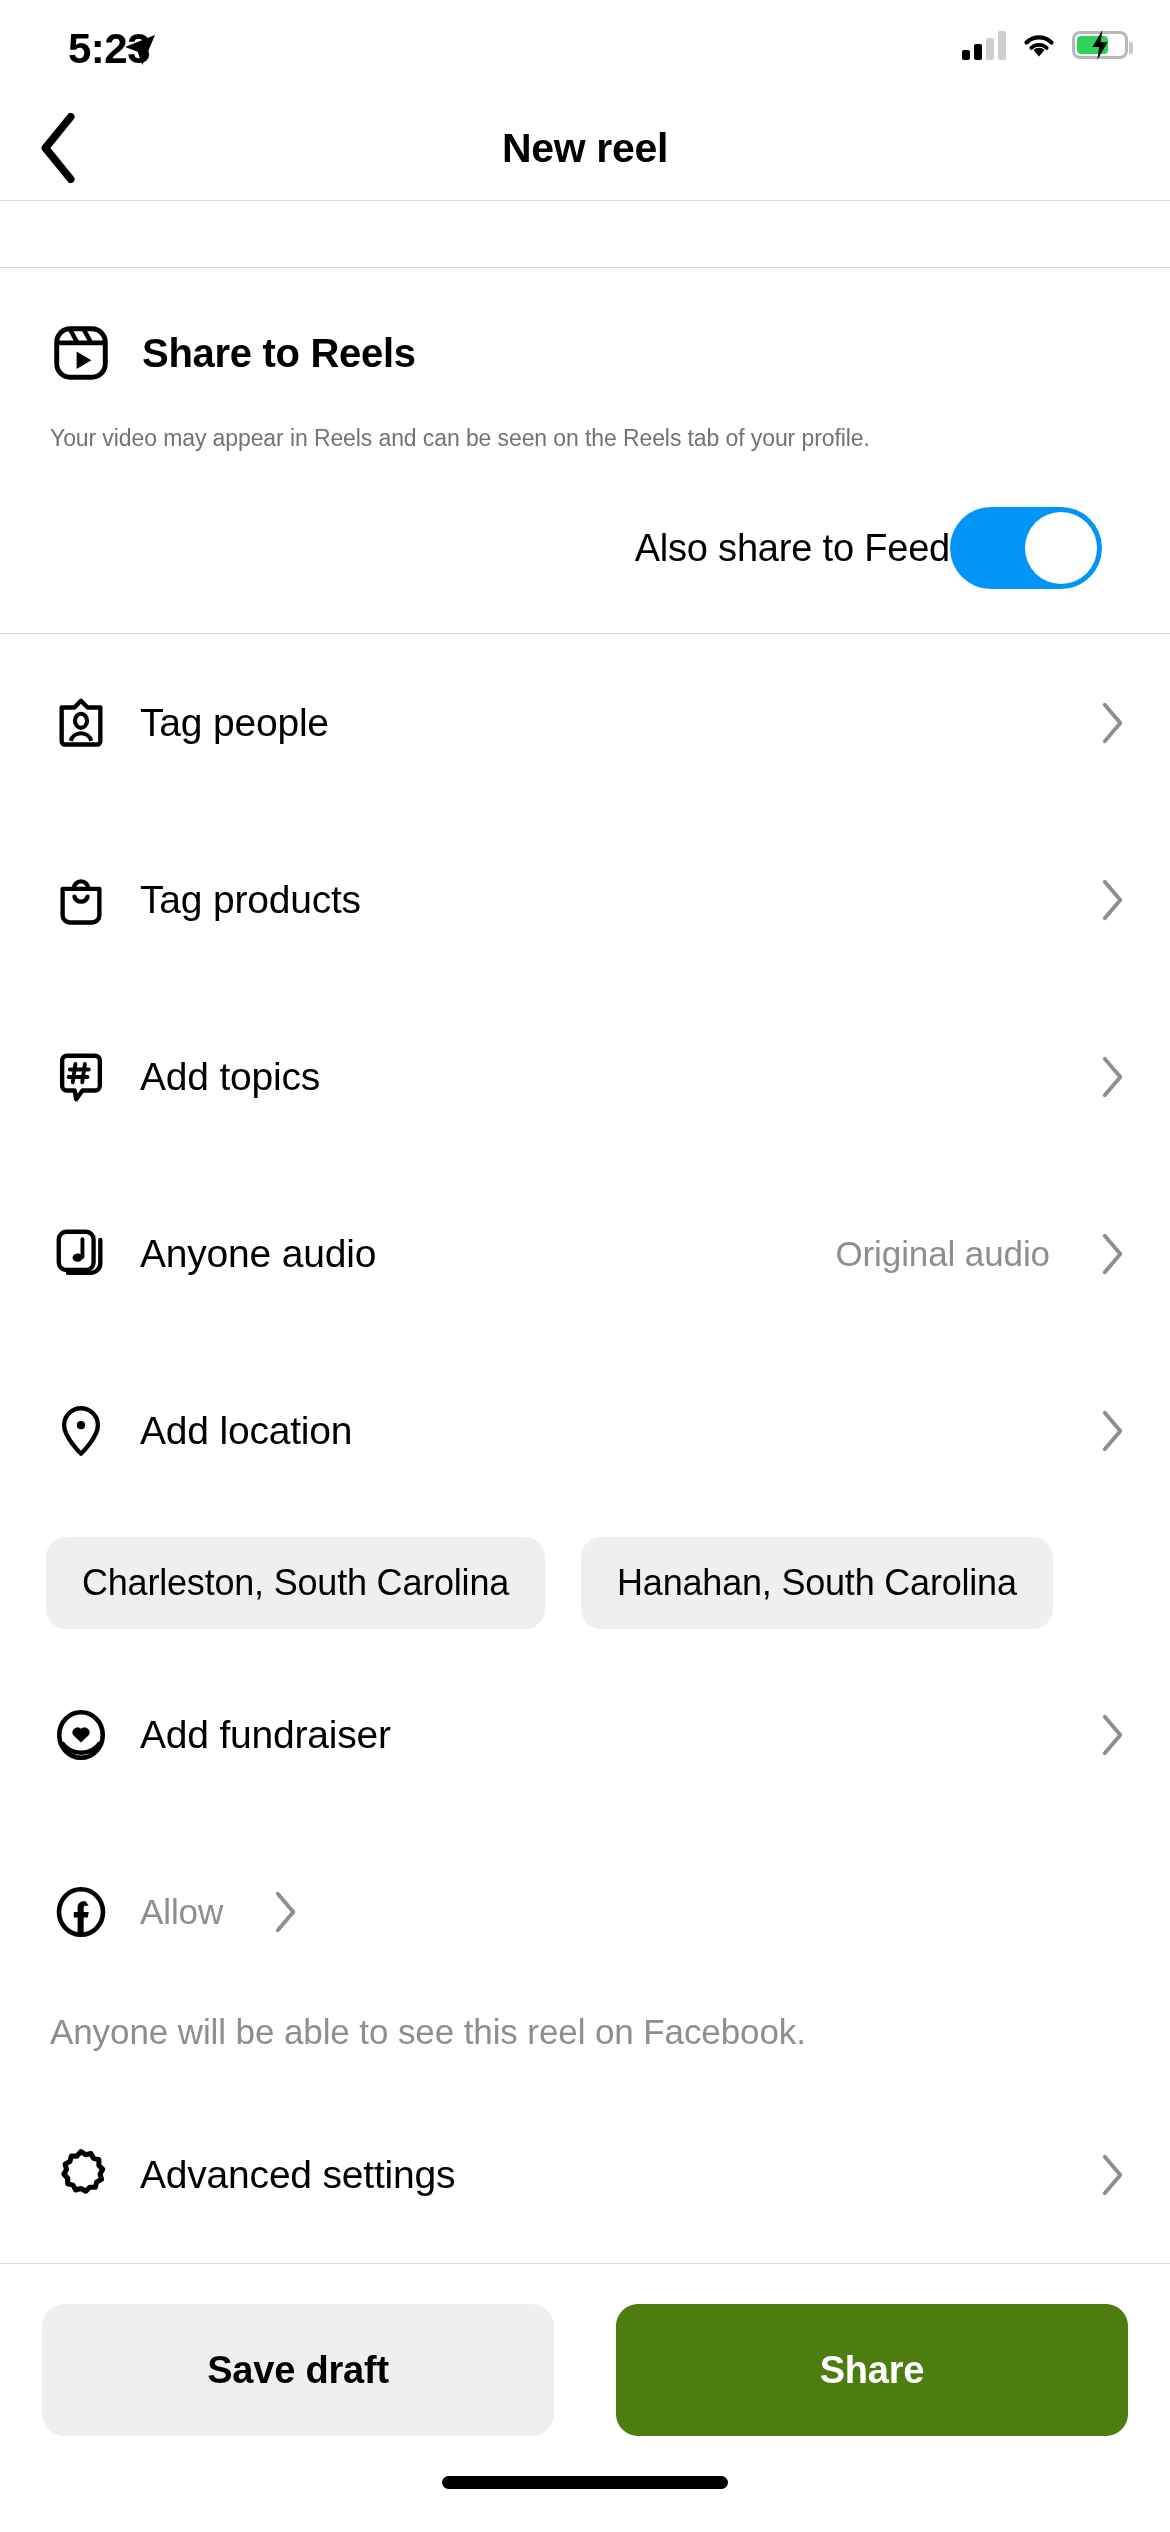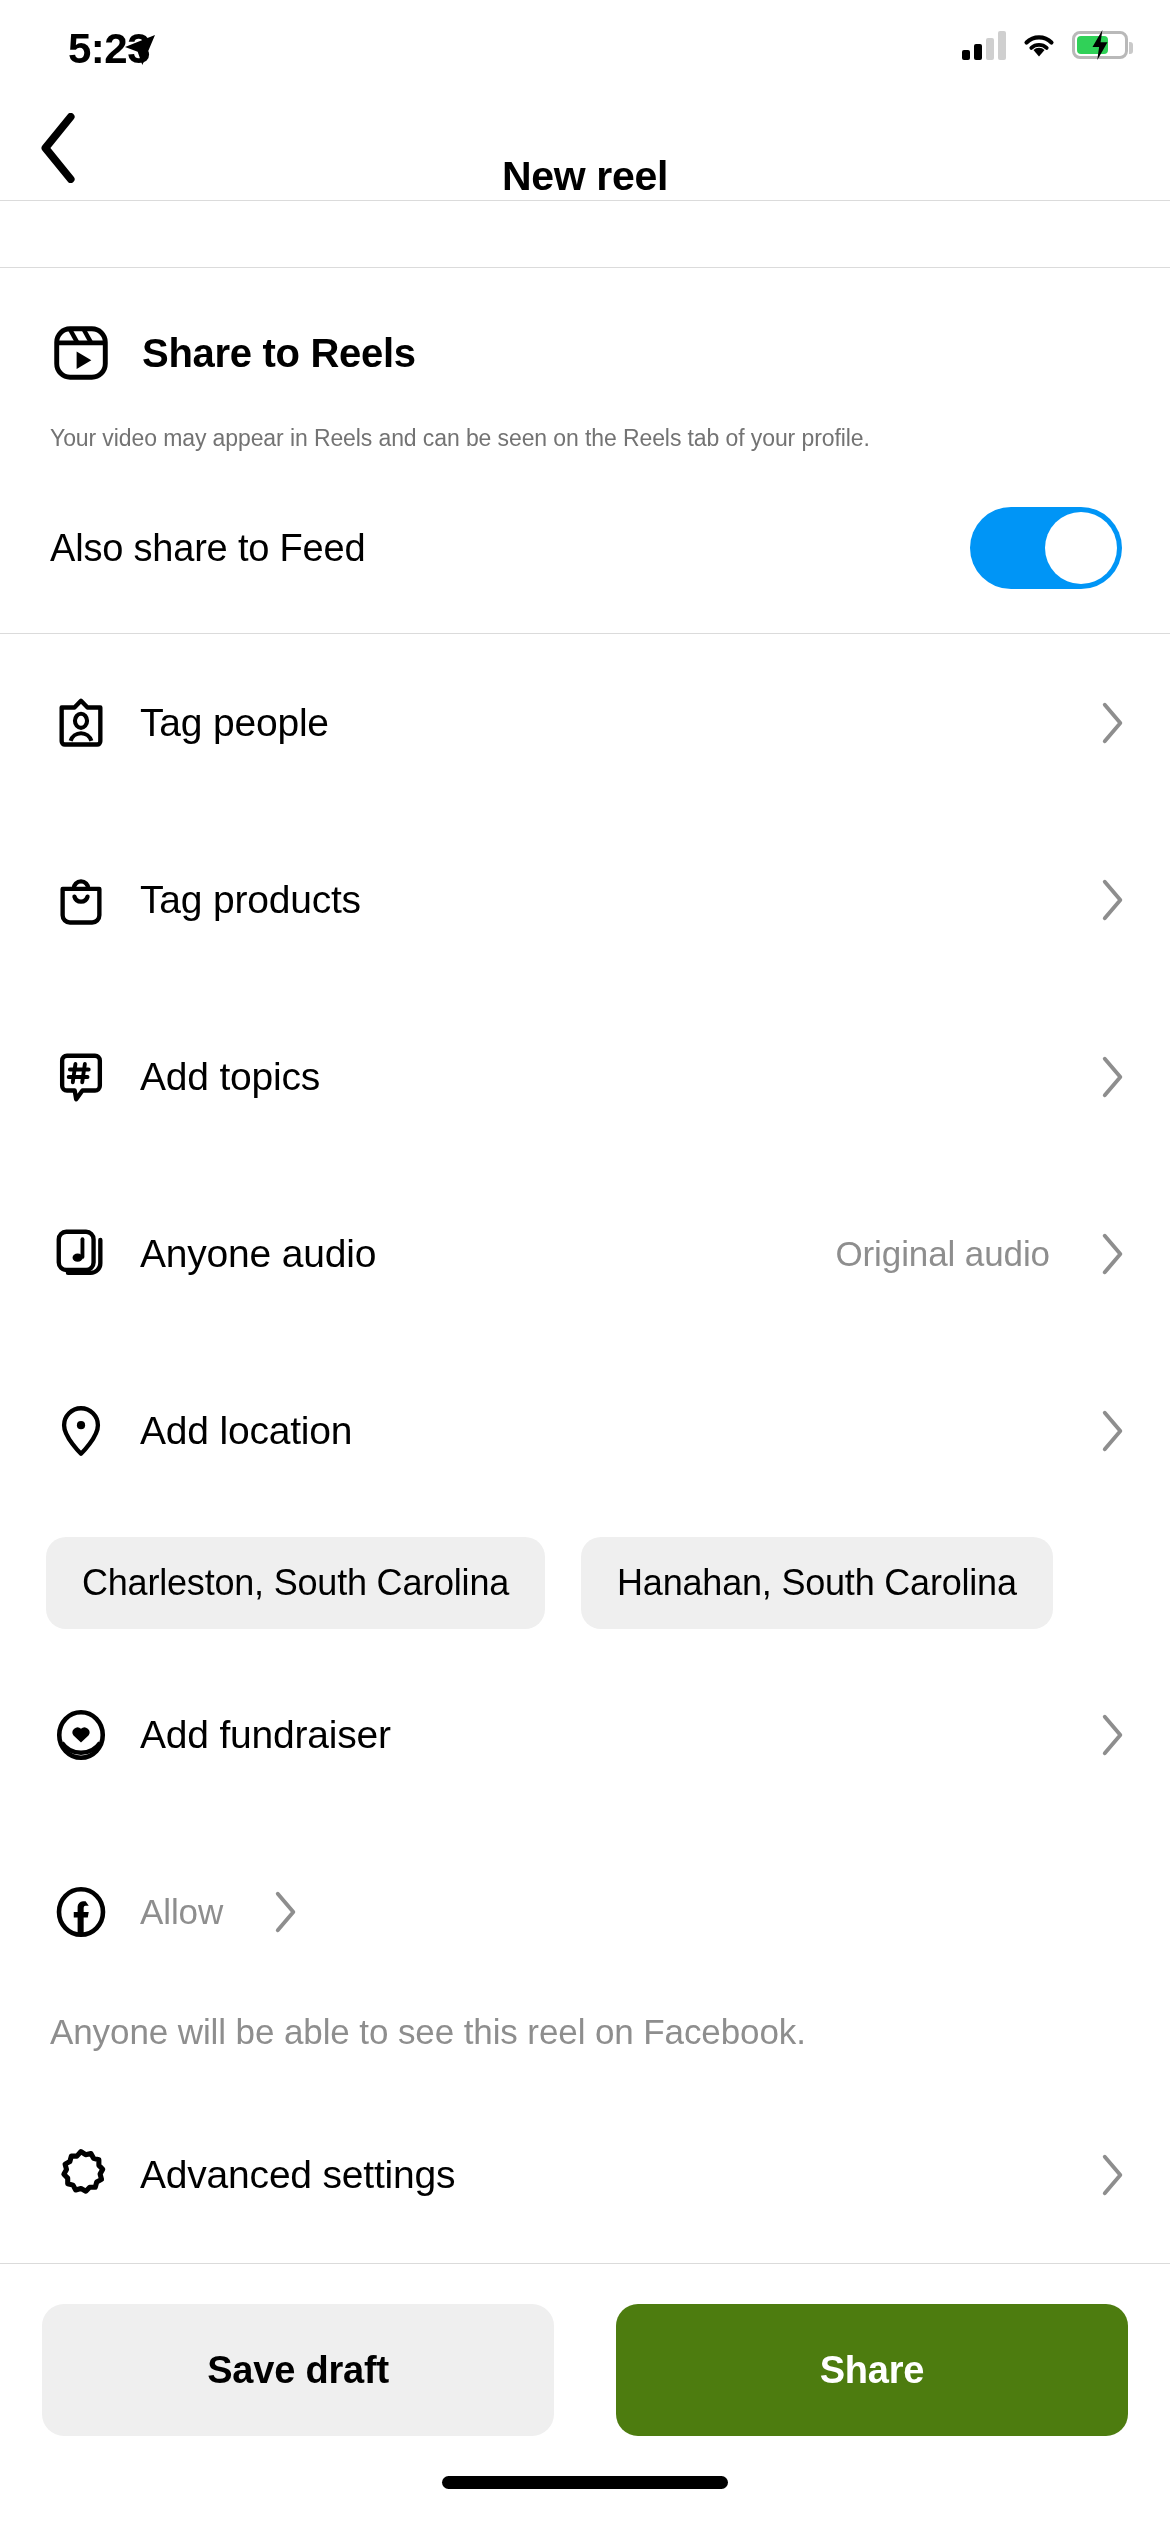--- a/index.html
+++ b/index.html
@@ -28,39 +28,39 @@
   .bars i:nth-child(2){ height:16px; }
   .bars i:nth-child(3){ height:22px; }
   .bars i:nth-child(4){ height:29px; }
   .wifi { width:38px; height:30px; }
   .batt { position:relative; width:56px; height:28px; border:3px solid #b9b9b9; border-radius:8px; }
   .batt::after { content:""; position:absolute; right:-8px; top:8px; width:4px; height:12px; background:#c9c9c9; border-radius:0 3px 3px 0; }
   .batt .fill { position:absolute; left:2px; top:2px; bottom:2px; width:62%; background:#30d158; border-radius:4px; }
   .batt .bolt { position:absolute; left:50%; top:50%; transform:translate(-50%,-50%); width:26px; height:30px; }
 
   
-  .navbar { height:104px; flex:0 0 104px; position:relative; display:flex; align-items:flex-end; justify-content:center; }
+  .navbar { height:104px; flex:0 0 104px; position:relative; display:flex; align-items:center; justify-content:center; }
   .back-btn { position:absolute; left:14px; top:0; height:104px; width:90px; display:flex; align-items:center; justify-content:center; cursor:pointer; }
   .nav-title { font-size:41px; font-weight:700; letter-spacing:-0.3px; }
 
   
   .hr { height:1px; background:#dbdbdb; width:100%; flex:0 0 1px; }
 
   
   .caption-block { flex:0 0 66px; }
 
   
   .reels-sec { padding:0 0 0 0; }
   .reels-head { display:flex; align-items:center; gap:30px; padding:54px 48px 0 50px; }
   .reels-title { font-size:40px; font-weight:700; letter-spacing:-0.3px; }
   .reels-desc {
     padding:30px 48px 0 50px; font-size:23px; line-height:49px;
     color:#737373; letter-spacing:-0.1px; max-width:1120px;
   }
-  .feed-row { display:flex; align-items:center; justify-content:space-between; padding:44px 48px 44px 50px; }
+  .feed-row { display:flex; align-items:center; justify-content:flex-end; padding:44px 68px 44px 50px; }
   .feed-label { font-size:38px; letter-spacing:-0.2px; }
   .toggle { width:152px; height:82px; border-radius:41px; background:#0095f6; position:relative; flex:0 0 152px; cursor:pointer; }
   .toggle .knob { position:absolute; top:5px; right:5px; width:72px; height:72px; border-radius:50%; background:#fff; }
 
   
   .row {
     display:flex; align-items:center; gap:28px;
     padding:0 44px 0 50px; height:178px; cursor:pointer; position:relative;
   }
   .row .ico { flex:0 0 62px; width:62px; height:62px; display:flex; align-items:center; justify-content:center; }

